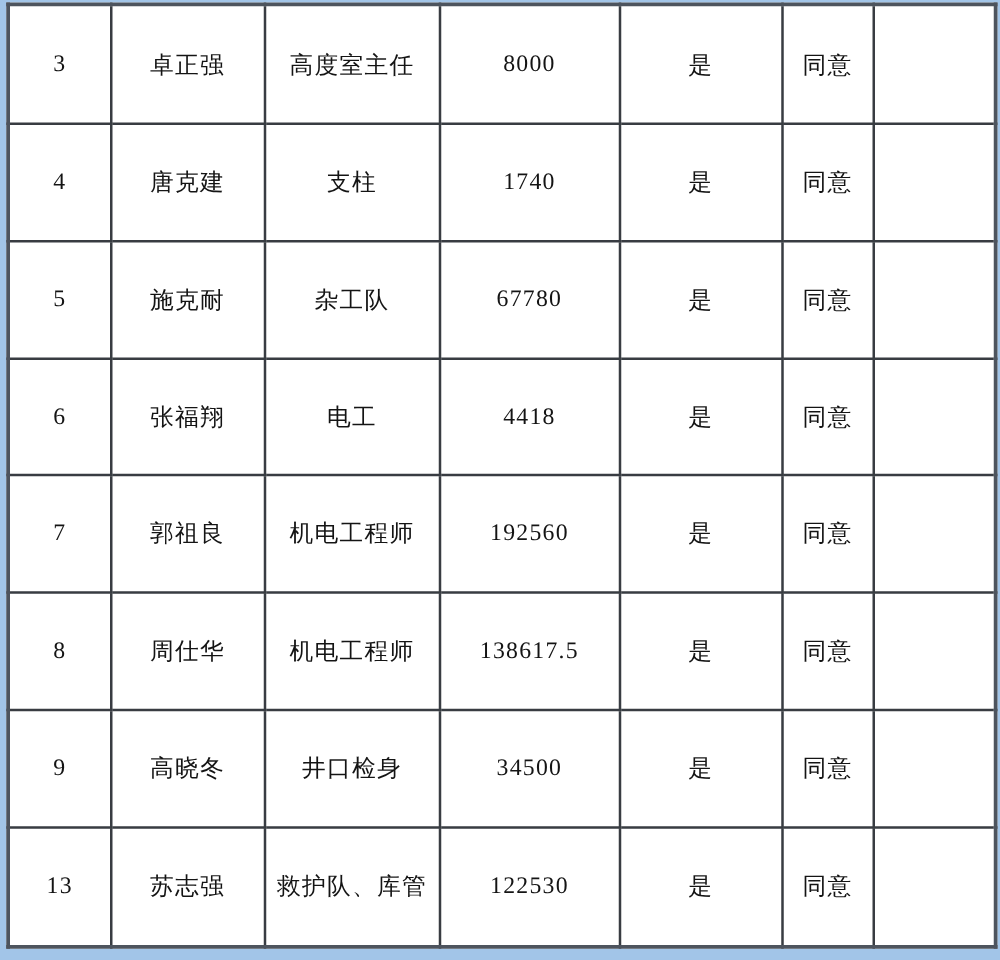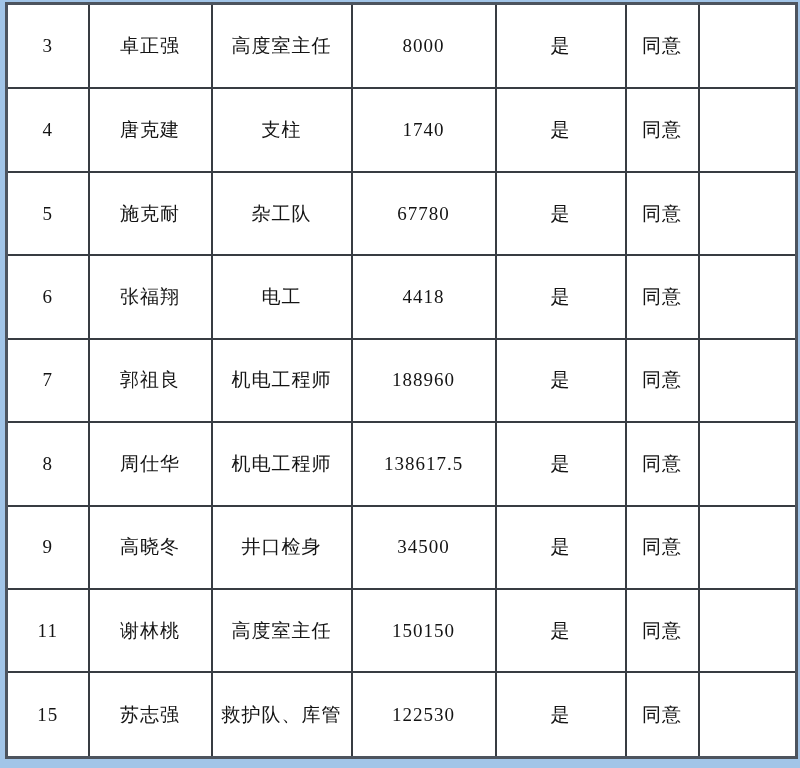--- a/index.html
+++ b/index.html
@@ -92,21 +92,21 @@
       <td>电工</td>
       <td>4418</td>
       <td>是</td>
       <td>同意</td>
       <td></td>
     </tr>
     <tr>
       <td>7</td>
       <td>郭祖良</td>
       <td>机电工程师</td>
-      <td>188960</td>
+      <td>192560</td>
       <td>是</td>
       <td>同意</td>
       <td></td>
     </tr>
     <tr>
       <td>8</td>
       <td>周仕华</td>
       <td>机电工程师</td>
       <td>138617.5</td>
       <td>是</td>
@@ -116,30 +116,21 @@
     <tr>
       <td>9</td>
       <td>高晓冬</td>
       <td>井口检身</td>
       <td>34500</td>
       <td>是</td>
       <td>同意</td>
       <td></td>
     </tr>
     <tr>
-      <td>11</td>
-      <td>谢林桃</td>
-      <td>高度室主任</td>
-      <td>150150</td>
-      <td>是</td>
-      <td>同意</td>
-      <td></td>
-    </tr>
-    <tr>
-      <td>15</td>
+      <td>13</td>
       <td>苏志强</td>
       <td>救护队、库管</td>
       <td>122530</td>
       <td>是</td>
       <td>同意</td>
       <td></td>
     </tr>
   </tbody>
 </table>
 

